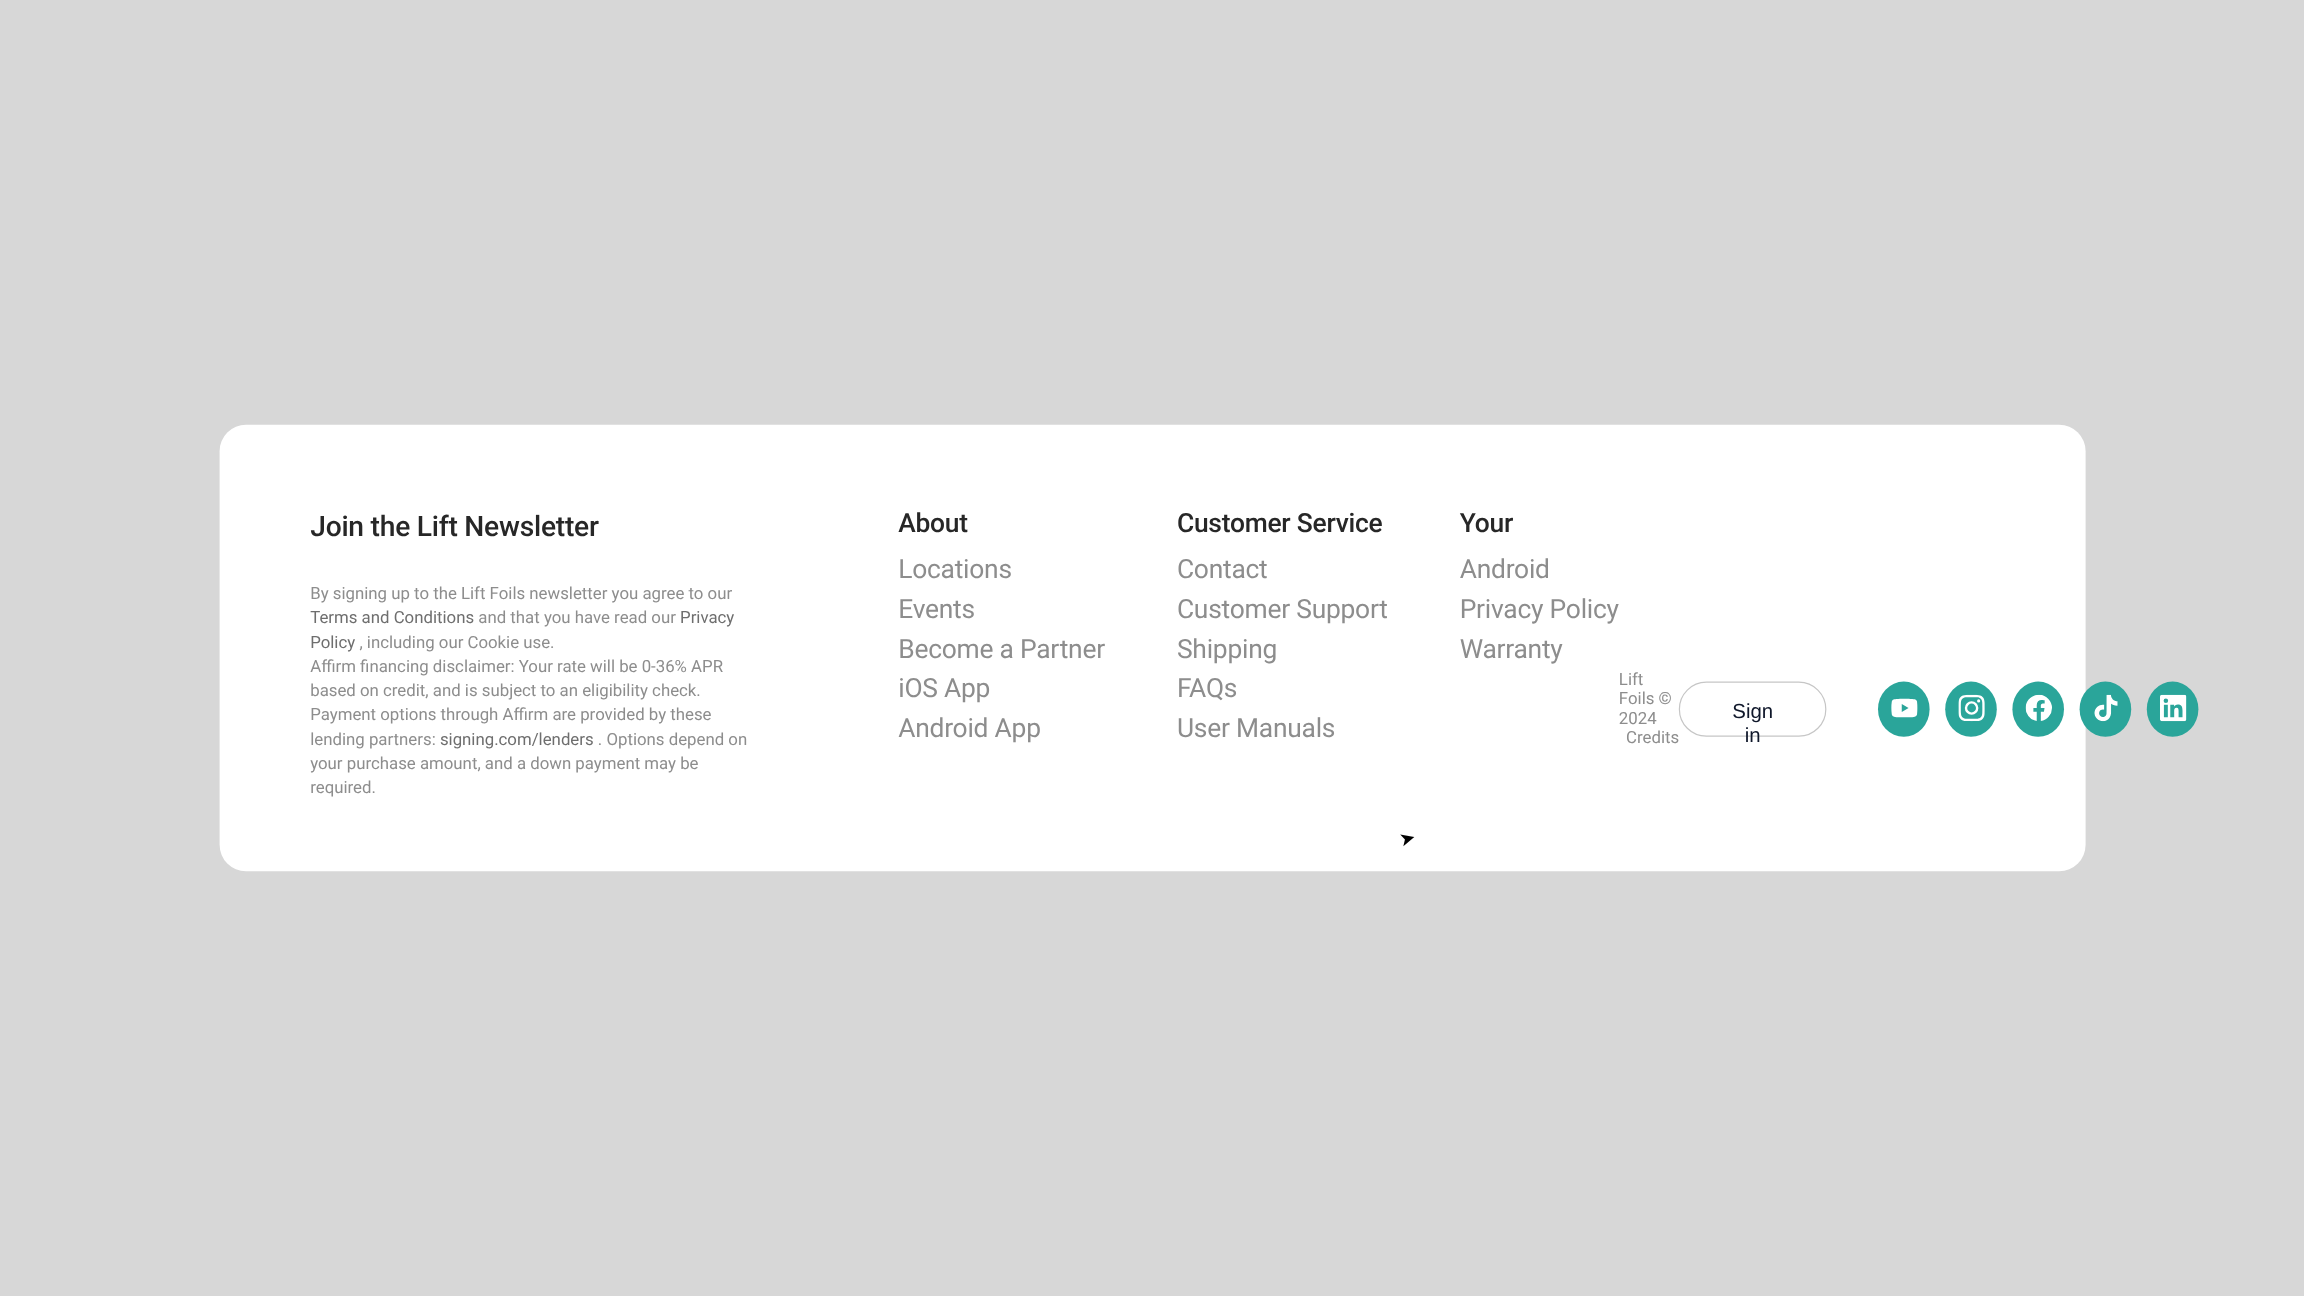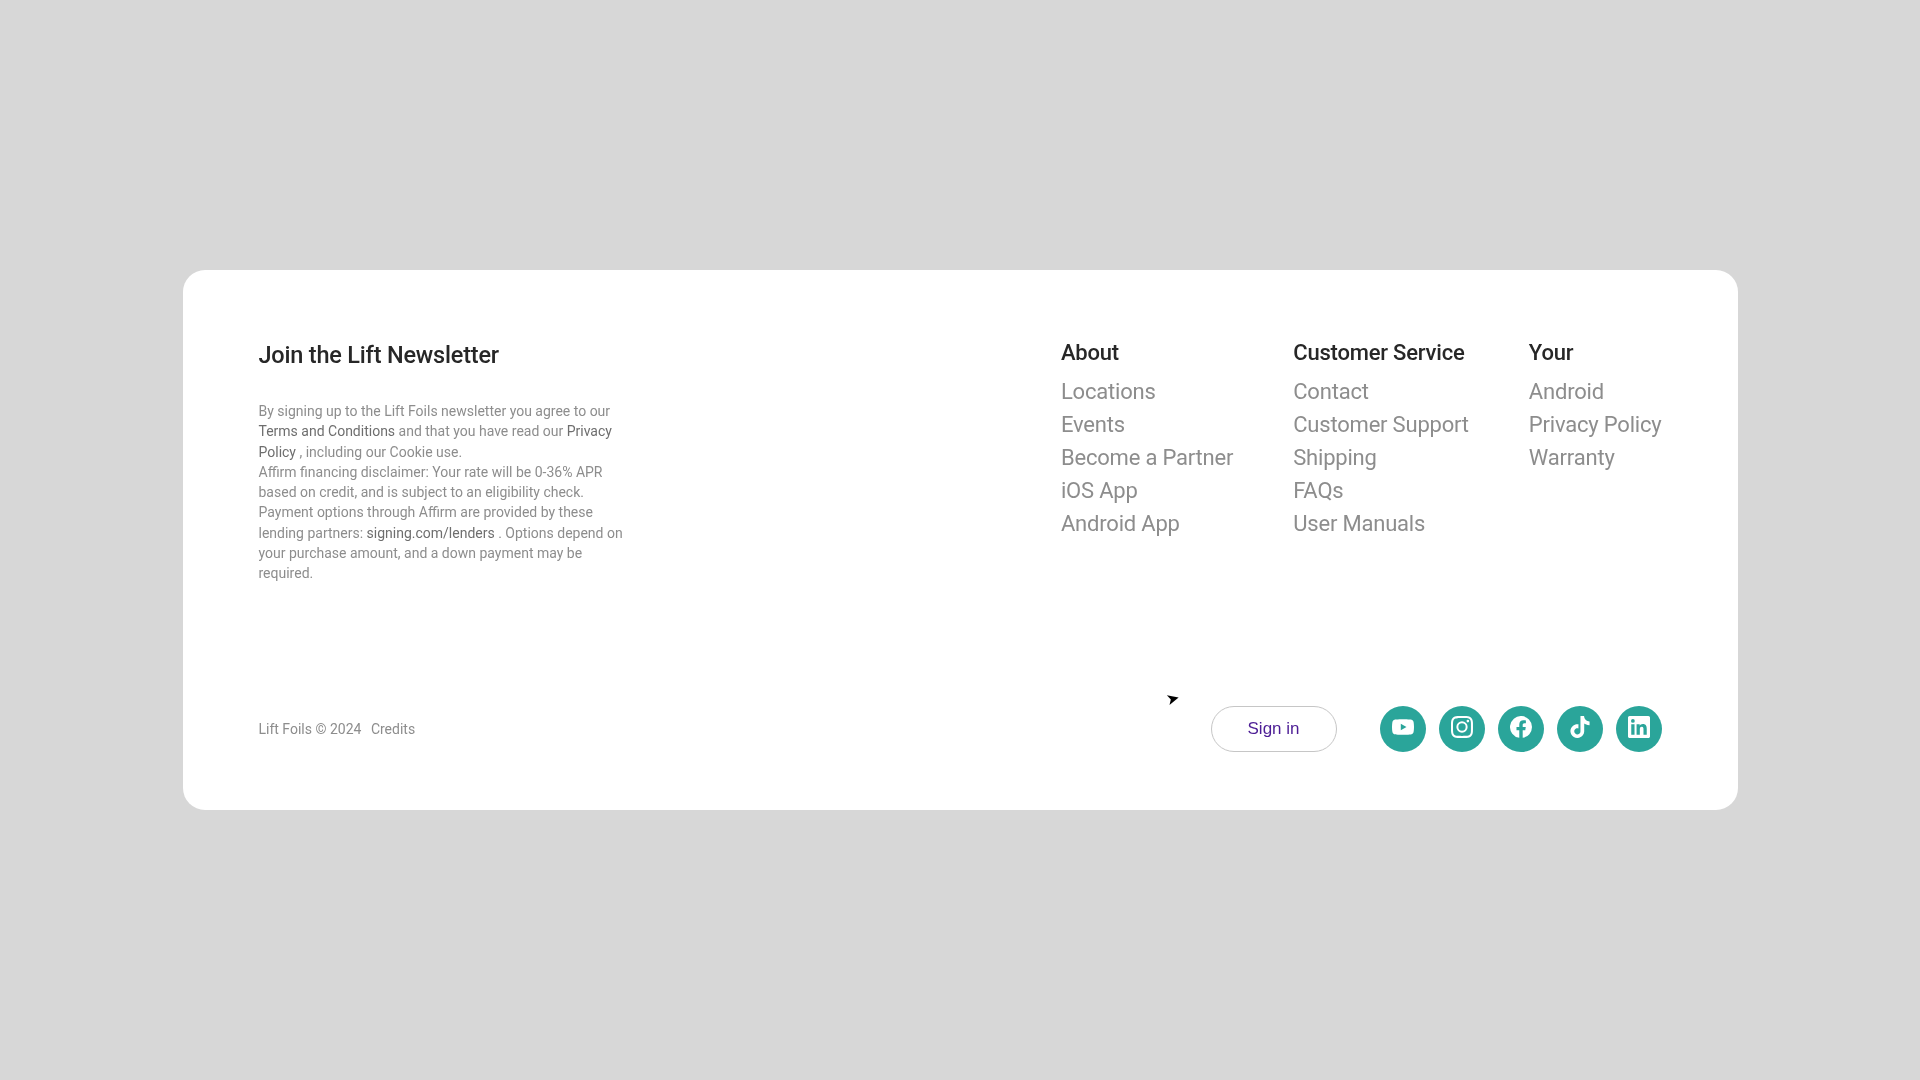--- a/index.html
+++ b/index.html
@@ -8,23 +8,22 @@
     background:#d7d7d7;
     font-family:-apple-system,BlinkMacSystemFont,"Segoe UI",Roboto,"Helvetica Neue",Arial,sans-serif;
     display:flex; align-items:center; justify-content:center;
     position:relative;
   }
   .card {
     width:1555px;
     background:#fff;
     border-radius:22px;
     padding:70px 76px 58px 76px;
-    display:flex; flex-direction:column;
+    display:flex; flex-direction:row;
     position:relative;
-    gap:32px;
   }
   .top {
     display:flex; justify-content:space-between;
   }
   .left-pane { width:490px; }
   .headline {
     font-size:23.5px; font-weight:500; color:#272727; line-height:1.3;
     letter-spacing:-0.2px;
     margin-bottom:30px;
   }
@@ -67,22 +66,22 @@
   }
 
   .bottom {
     display:flex; align-items:center; justify-content:space-between;
     margin-top:90px;
   }
   .copyright { font-size:14px; color:#8d8d8d; }
   .copyright a { color:#8d8d8d; text-decoration:none; margin-left:6px;margin-top:32px; }
   .right-bottom { display:flex; align-items:center; gap:13px; }
   .signin-btn {
-    border:1.5px solid #c6c6c6; background:#fff; color:#4c1d95;
-    border-radius:999px; height:46px; padding:2px 36px;
+    border:1.5px solid #c6c6c6; background:#fff; color:#0f172a;
+    border-radius:999px; height:46px; padding:14px 36px;
     font-size:17px; cursor:pointer; margin-right:30px;
   }
   .social {
     width:46px; height:46px; border-radius:50%;
     background:#2aa59a; display:flex; align-items:center; justify-content:center;
     cursor:pointer; border:none;
   }
   .social svg { width:22px; height:22px; fill:#fff; }
 
   .cursor {

